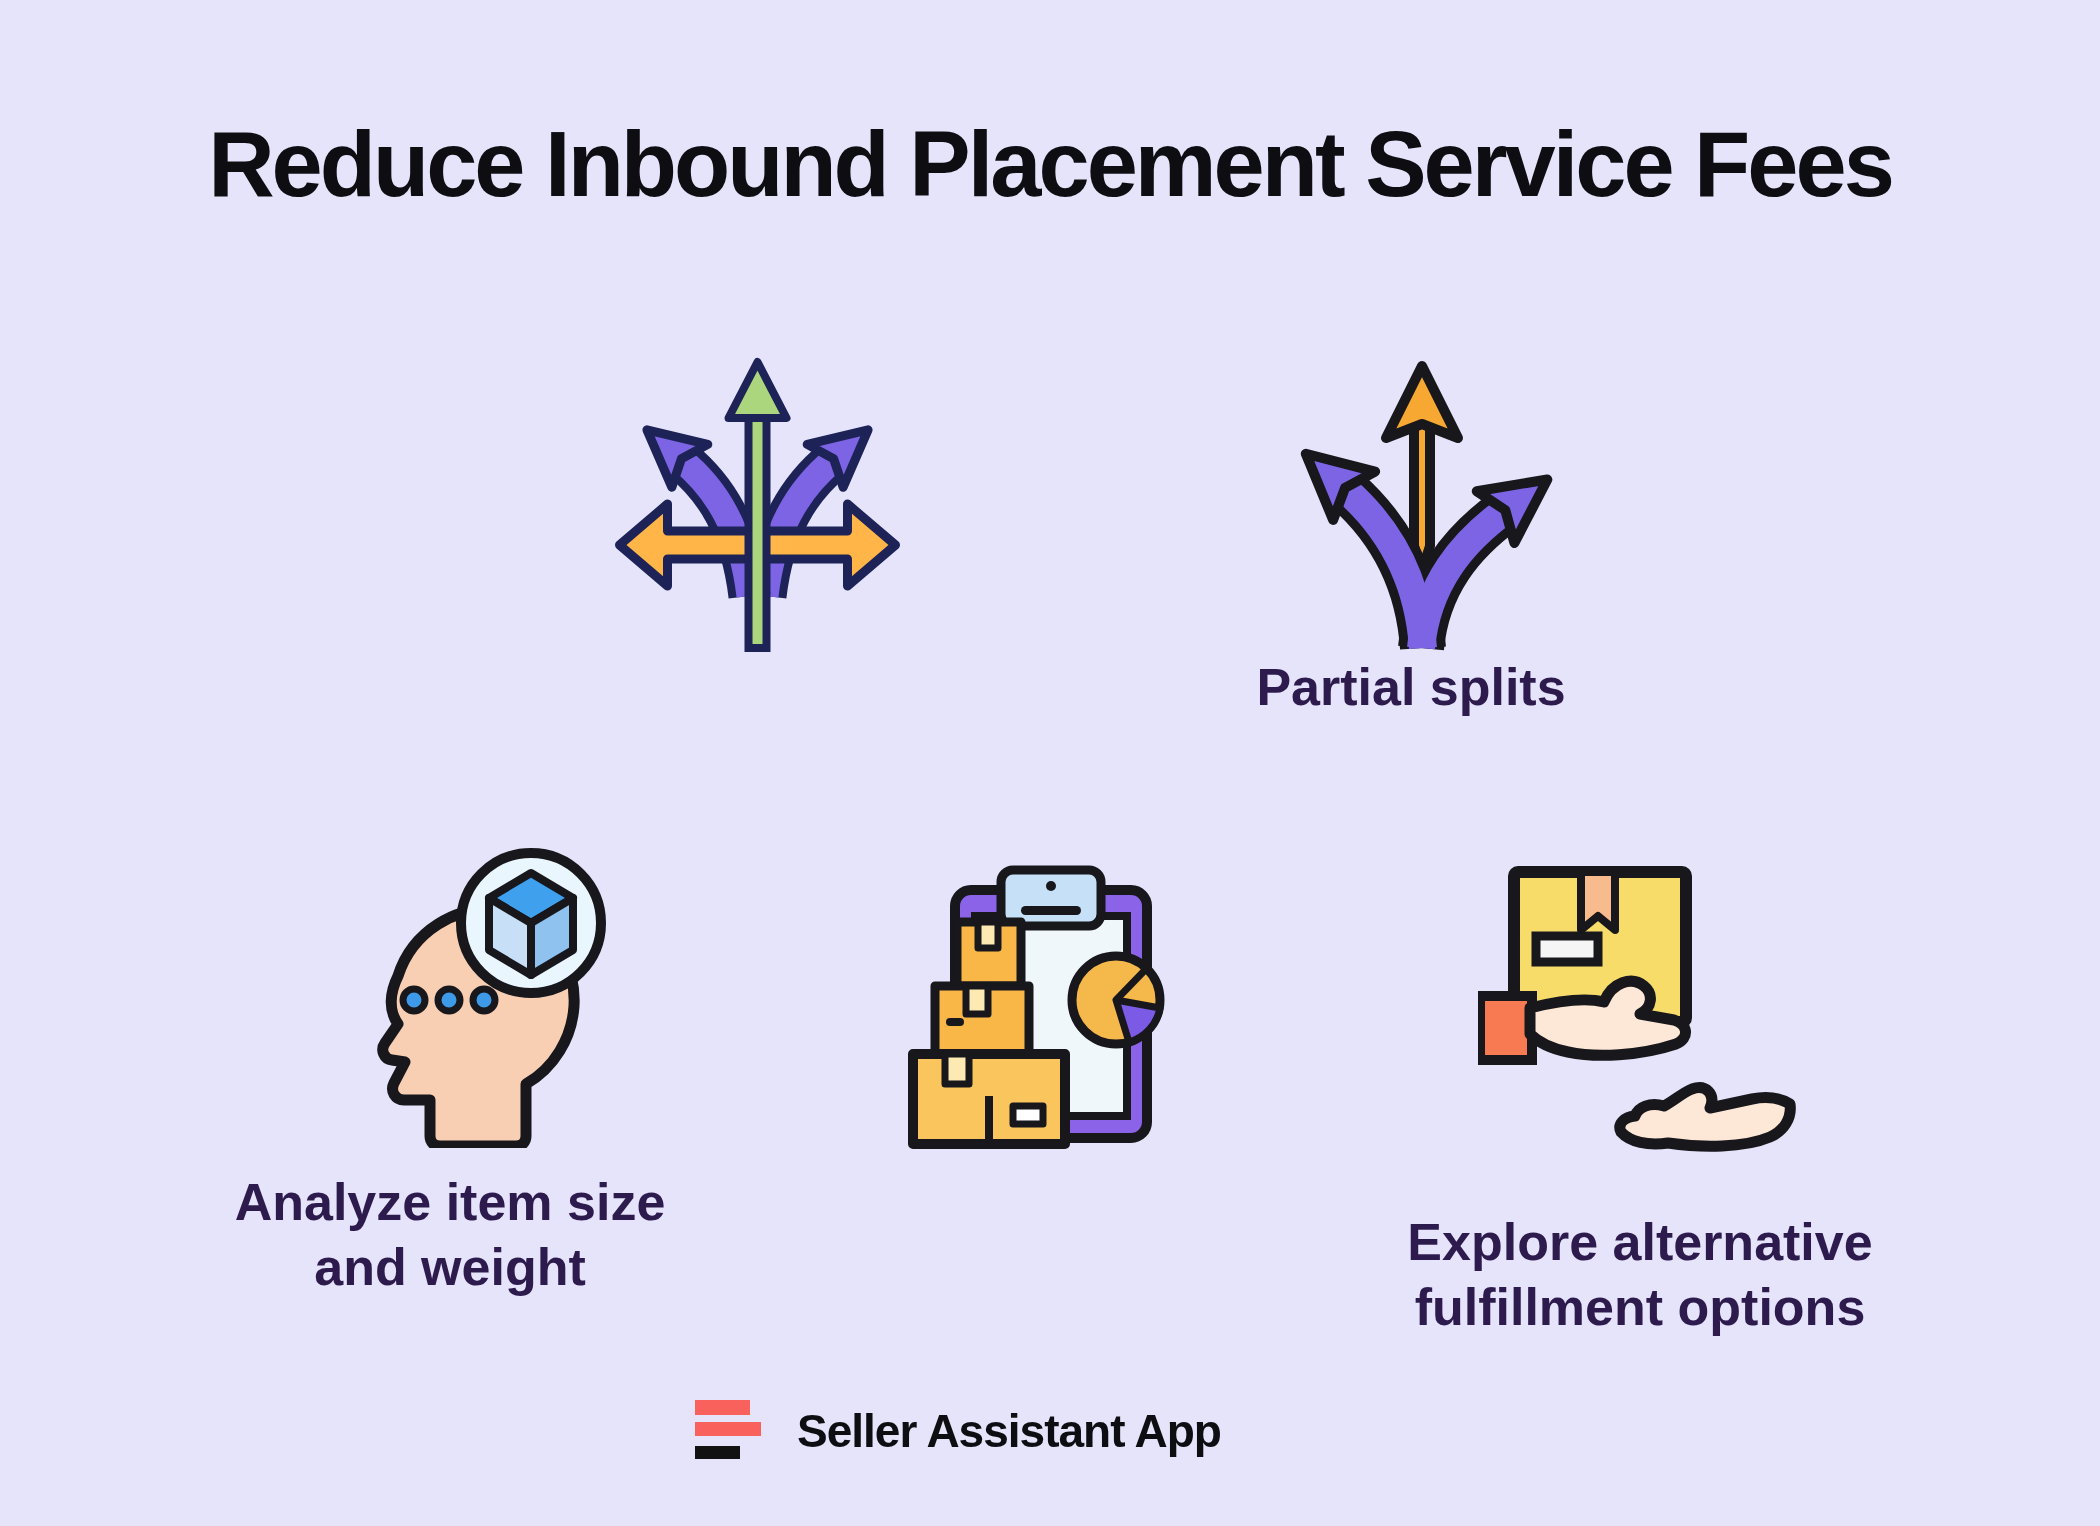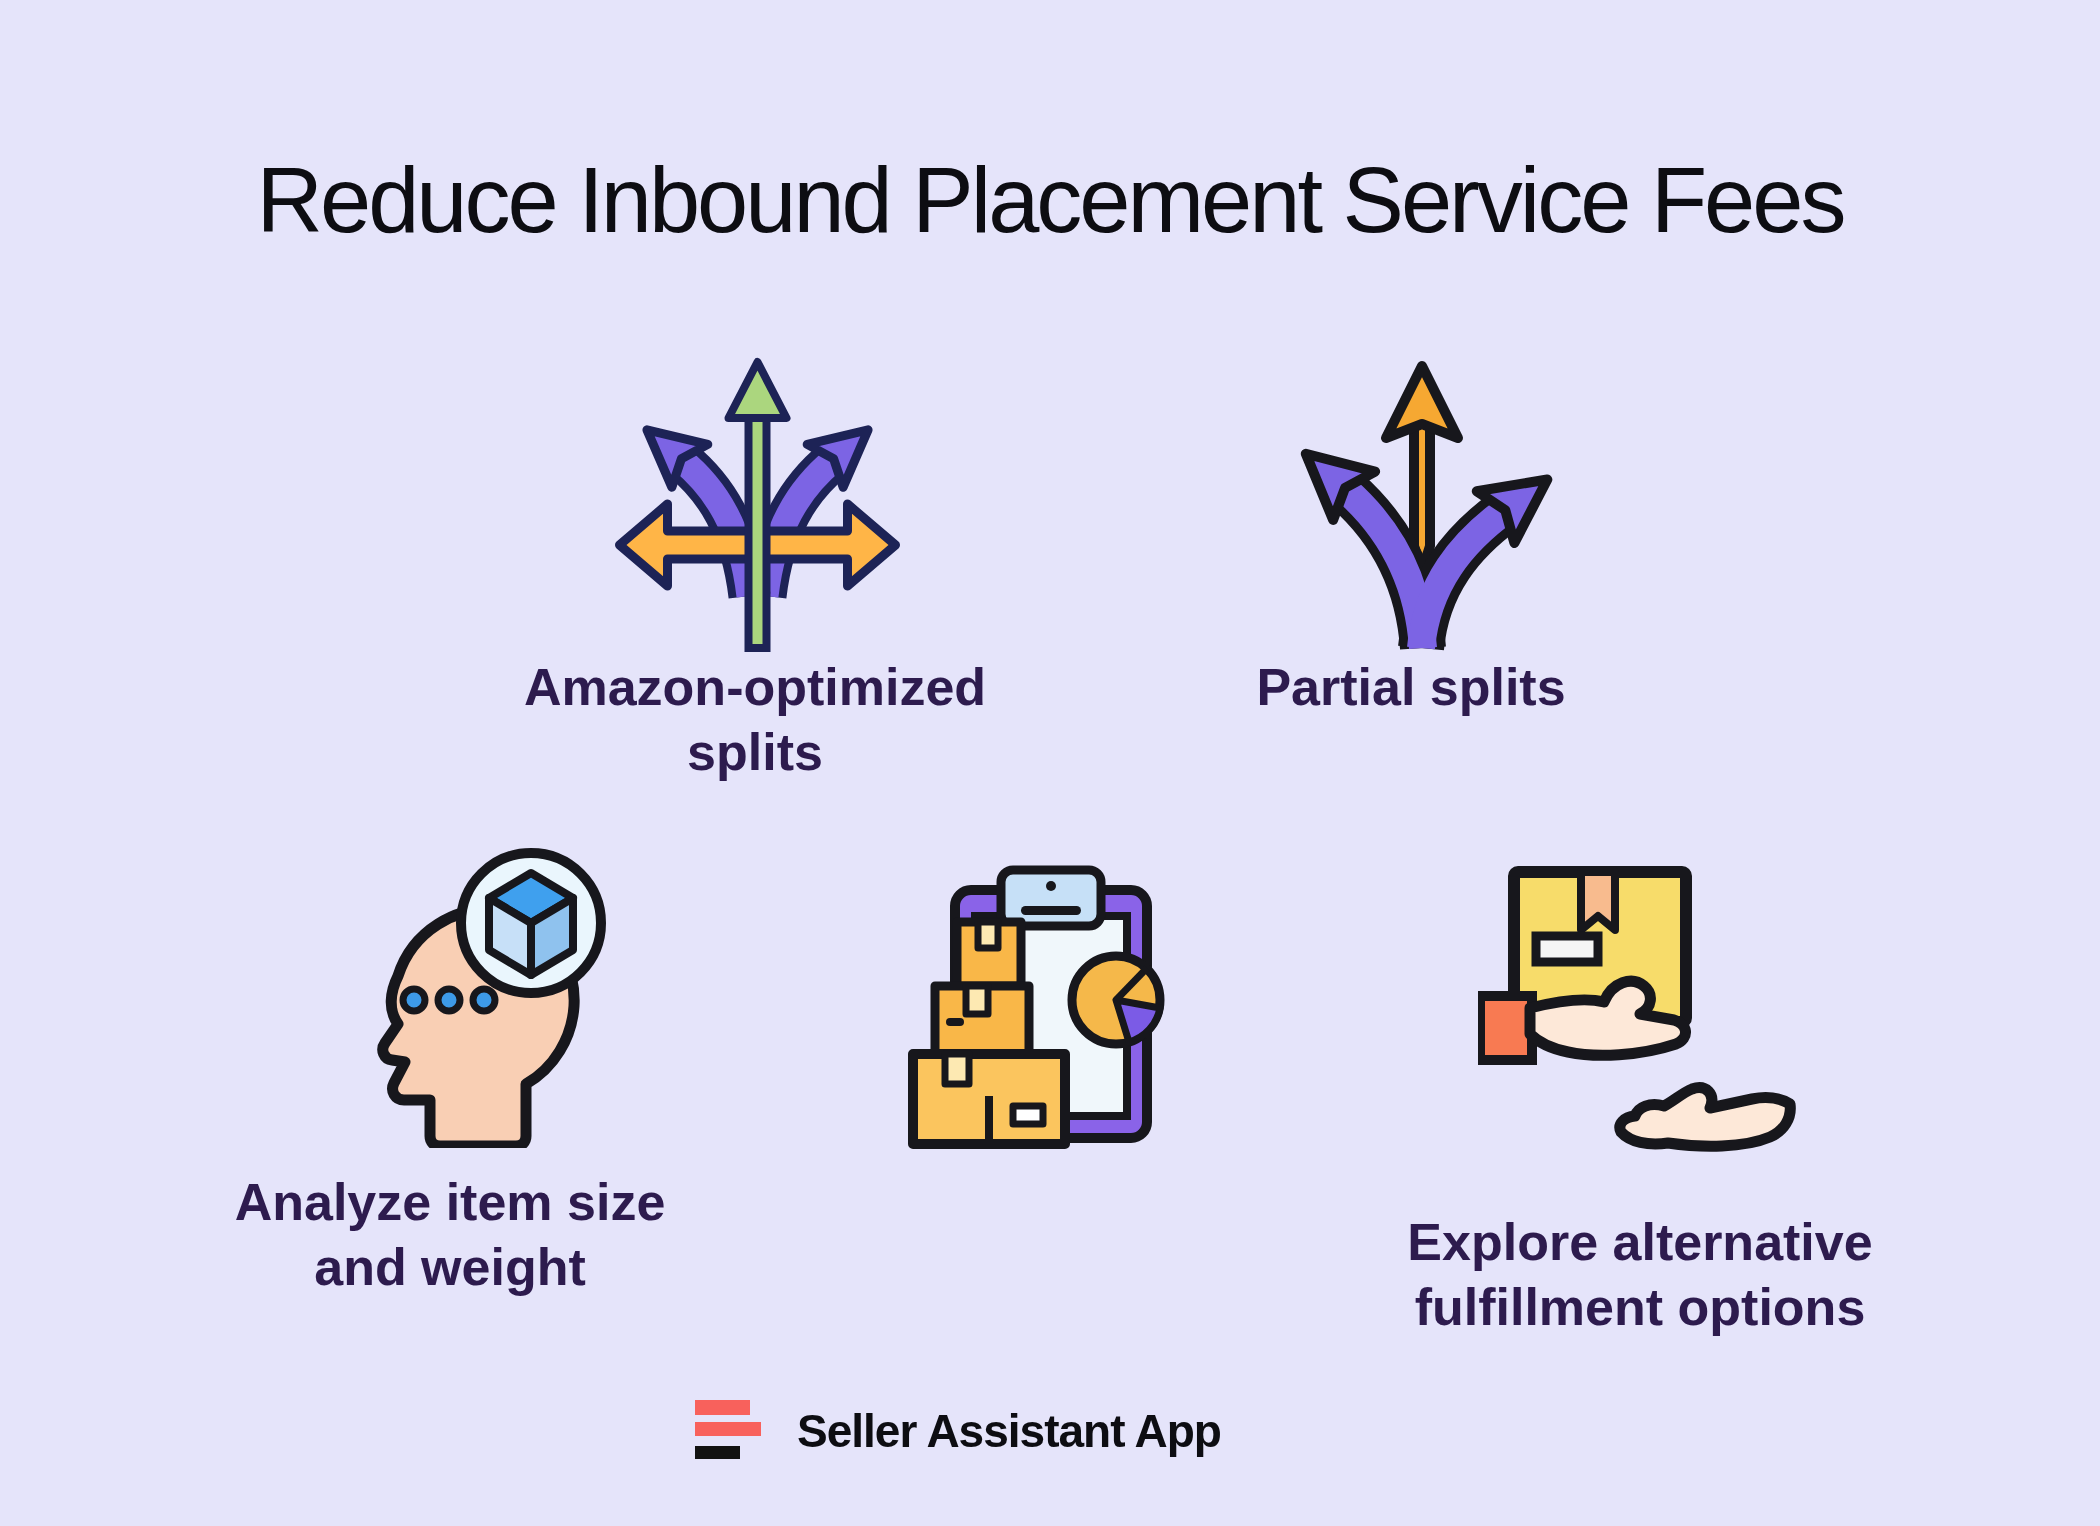--- a/index.html
+++ b/index.html
@@ -11,25 +11,24 @@
     font-family: "Liberation Sans", sans-serif;
     overflow: hidden;
   }
   .title {
     position: absolute;
     top: 118px;
     left: 0;
     width: 2100px;
     text-align: center;
     font-size: 92px;
-    font-weight: 400;
+    font-weight: 700;
     letter-spacing: -3px;
     color: #0d0d12;
     line-height: 1;
-    margin-top: 36px;
   }
   .item-icon { position: absolute; }
   .item-label {
     position: absolute;
     width: 650px;
     text-align: center;
     font-size: 52px;
     font-weight: 700;
     color: #2d1b4e;
     line-height: 1.25;
@@ -82,22 +81,20 @@
       <path d="M142 240 C 134 172 108 132 74 104" fill="none" stroke="#1d2356" stroke-width="42"></path>
       <path d="M142 240 C 134 172 108 132 74 104" fill="none" stroke="#7c64e4" stroke-width="26"></path>
       <path d="M0 -36 L28 20 L0 9 L-28 20 Z" transform="translate(67,97) rotate(-50)" fill="#7c64e4" stroke="#1d2356" stroke-width="9" stroke-linejoin="round"></path>
 
       <path d="M12 189 L60 148 L60 175 L240 175 L240 148 L288 189 L240 230 L240 203 L60 203 L60 230 Z" fill="#ffb547" stroke="#1d2356" stroke-width="9" stroke-linejoin="round"></path>
 
       <rect x="141" y="54" width="18" height="238" fill="#abd67e" stroke="#1d2356" stroke-width="8"></rect>
       <path d="M150 6 L179 62 L121 62 Z" fill="#abd67e" stroke="#1d2356" stroke-width="8" stroke-linejoin="round"></path>
     </svg>
   </div>
-  <div class="item-label label-1">Amazon-optimized
-splits</div>
 
   <div class="item-icon icon-2">
     <svg viewBox="0 0 300 300">
 
       <path d="M142 66 L158 66 L158 190 L150 215 L142 190 Z" fill="#f6a832" stroke="#17171c" stroke-width="10" stroke-linejoin="round"></path>
       <path d="M150 10 L186 82 L150 68 L114 82 Z" fill="#f6a832" stroke="#17171c" stroke-width="10" stroke-linejoin="round"></path>
 
       <path d="M151 292 C 147 232 124 178 74 134" fill="none" stroke="#17171c" stroke-width="46"></path>
       <path d="M149 292 C 155 228 190 186 234 154" fill="none" stroke="#17171c" stroke-width="46"></path>
       <path d="M151 292 C 147 232 124 178 74 134" fill="none" stroke="#7c64e4" stroke-width="28"></path>

